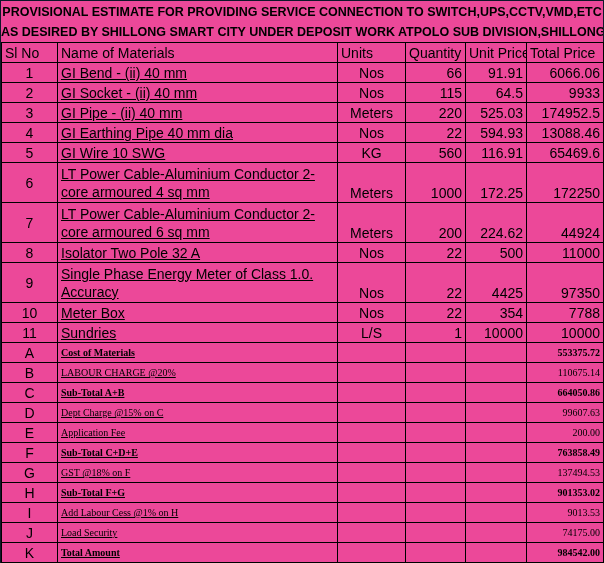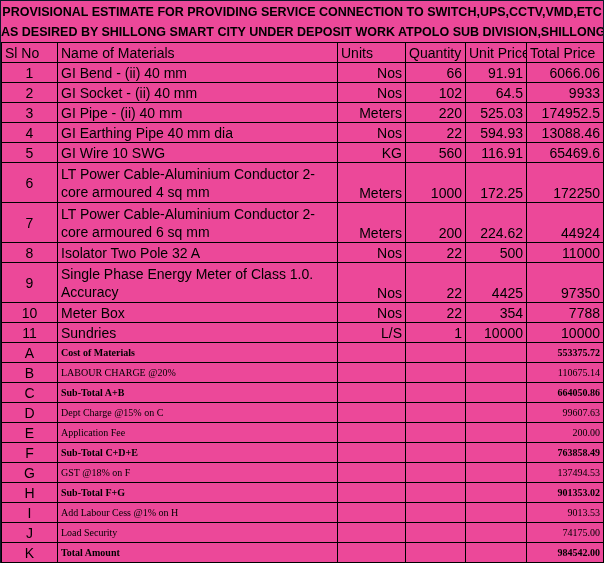--- a/index.html
+++ b/index.html
@@ -39,22 +39,22 @@
   table.estimate tr.tall { height: 40px; }
   thead th {
     font-weight: 400;
     text-align: left;
     vertical-align: bottom;
     font-size: 13px;
     padding: 0 2px;
     white-space: nowrap;
   }
   td.sl   { text-align: center; vertical-align: middle; }
-  td.name { text-align: left;  vertical-align: bottom; }
-  td.units{ text-align: right;  vertical-align: bottom; }
+  td.name { text-align: left;  vertical-align: bottom; text-decoration: underline; }
+  td.units{ text-align: center;  vertical-align: bottom; }
   td.num  { text-align: right; vertical-align: bottom; white-space: nowrap; }
   td.wrap { white-space: pre-line; vertical-align: middle; line-height: 19px; }
   tr.summary td.name, tr.summary td.num {
     font-family: "Liberation Serif", serif;
     font-size: 10px;
   }
   tr.bold td.name, tr.bold td.num { font-weight: 700; }
 </style>
 </head>
 <body>
@@ -89,21 +89,21 @@
           <td class="name">GI Bend - (ii) 40 mm</td>
           <td class="units">Nos</td>
           <td class="num">66</td>
           <td class="num">91.91</td>
           <td class="num">6066.06</td>
         </tr>
         <tr class="item">
           <td class="sl">2</td>
           <td class="name">GI Socket - (ii) 40 mm</td>
           <td class="units">Nos</td>
-          <td class="num">102</td>
+          <td class="num">115</td>
           <td class="num">64.5</td>
           <td class="num">9933</td>
         </tr>
         <tr class="item">
           <td class="sl">3</td>
           <td class="name">GI Pipe - (ii) 40 mm</td>
           <td class="units">Meters</td>
           <td class="num">220</td>
           <td class="num">525.03</td>
           <td class="num">174952.5</td>

